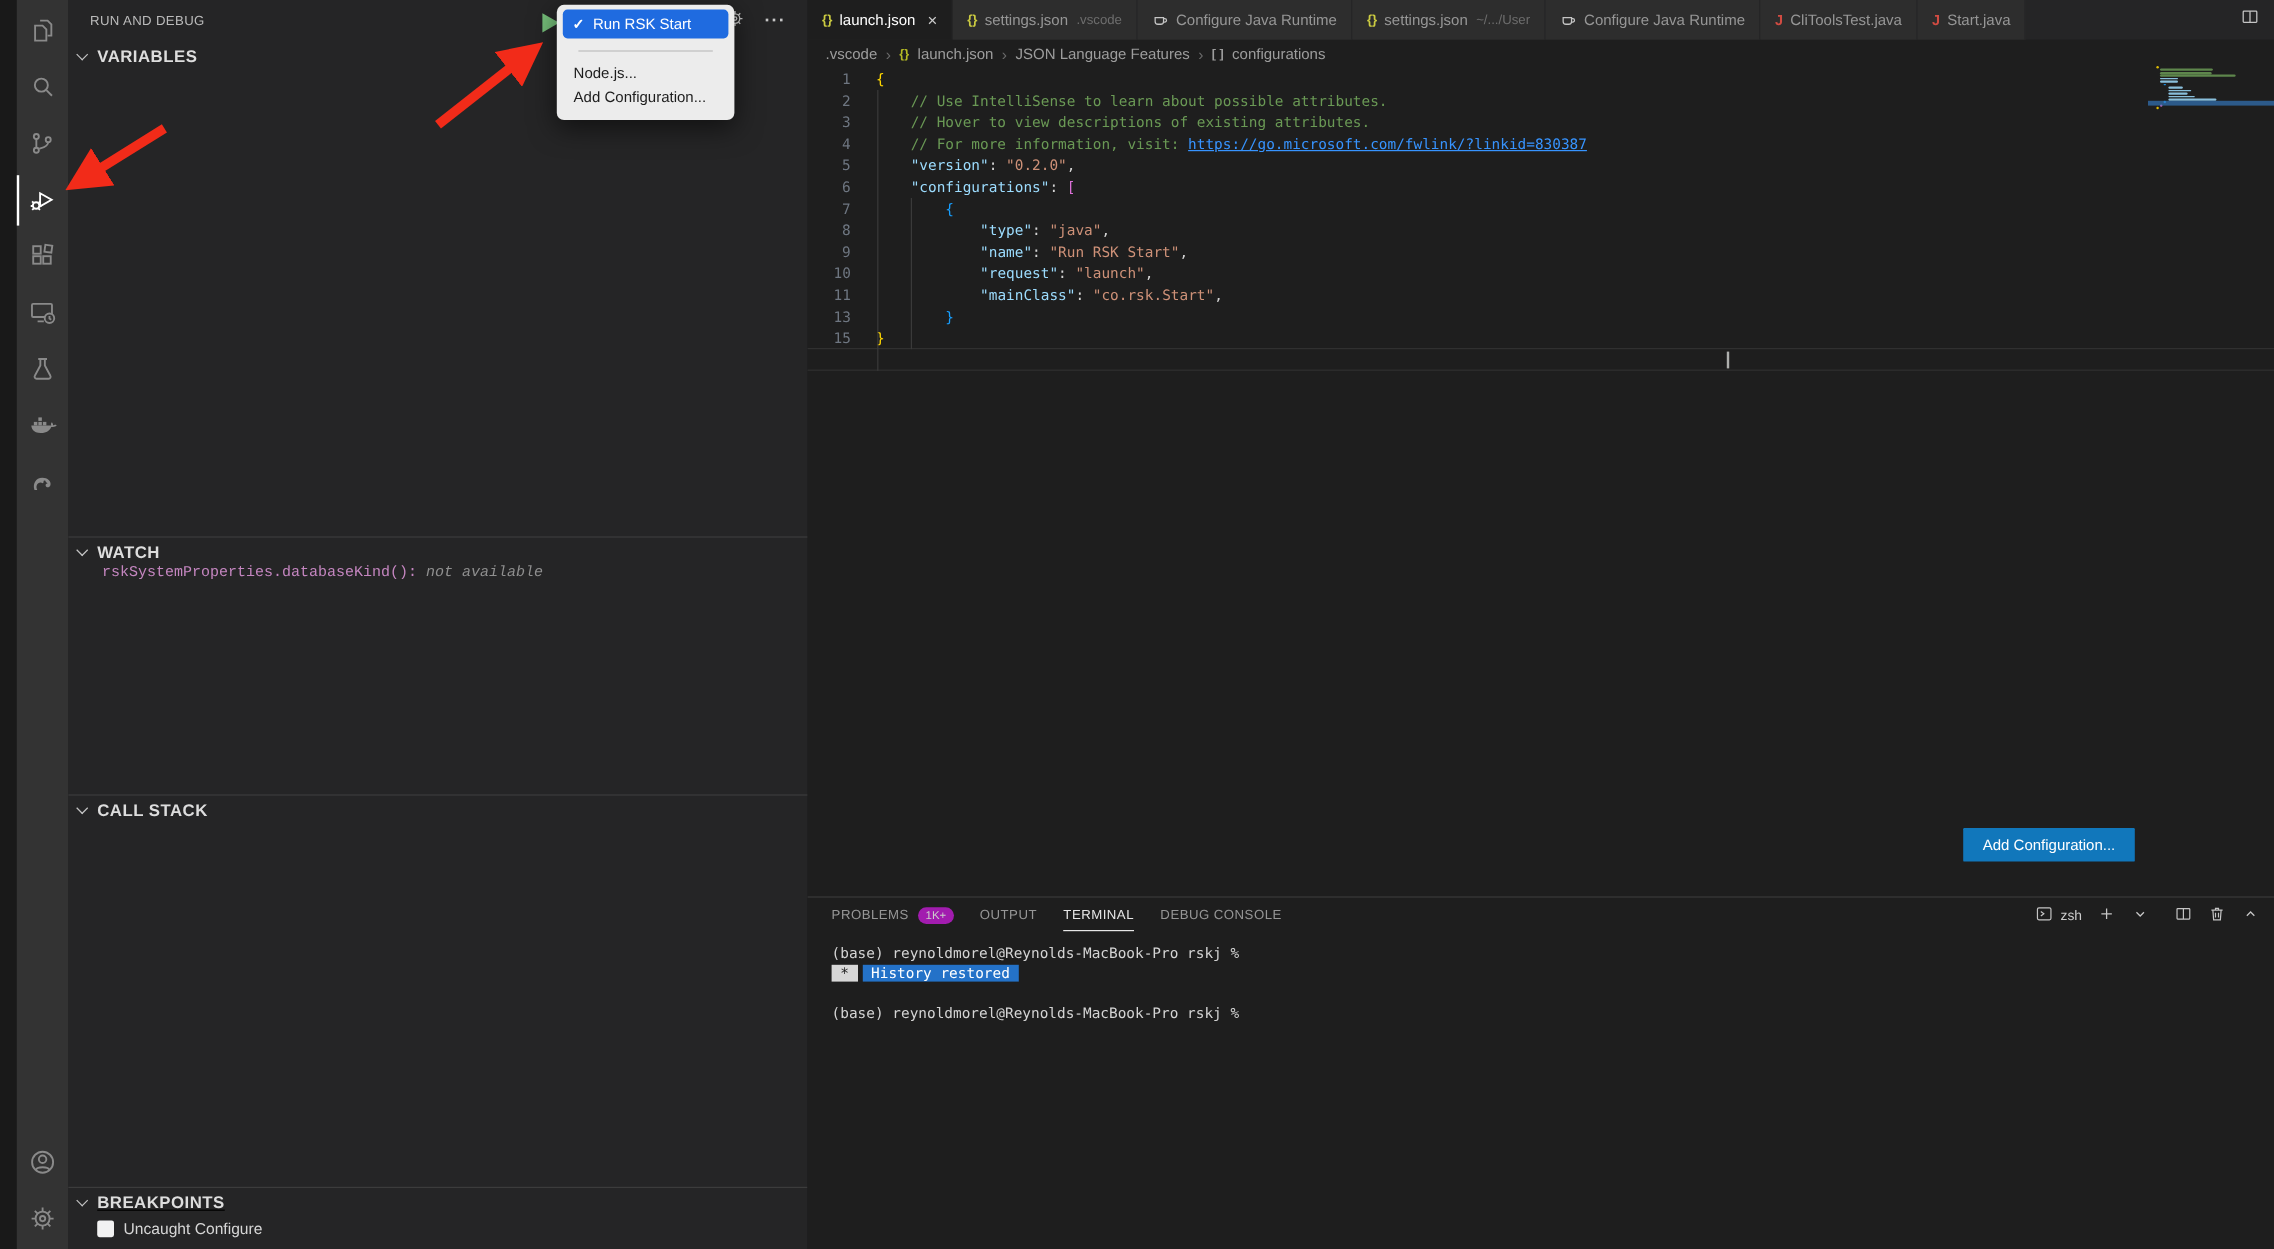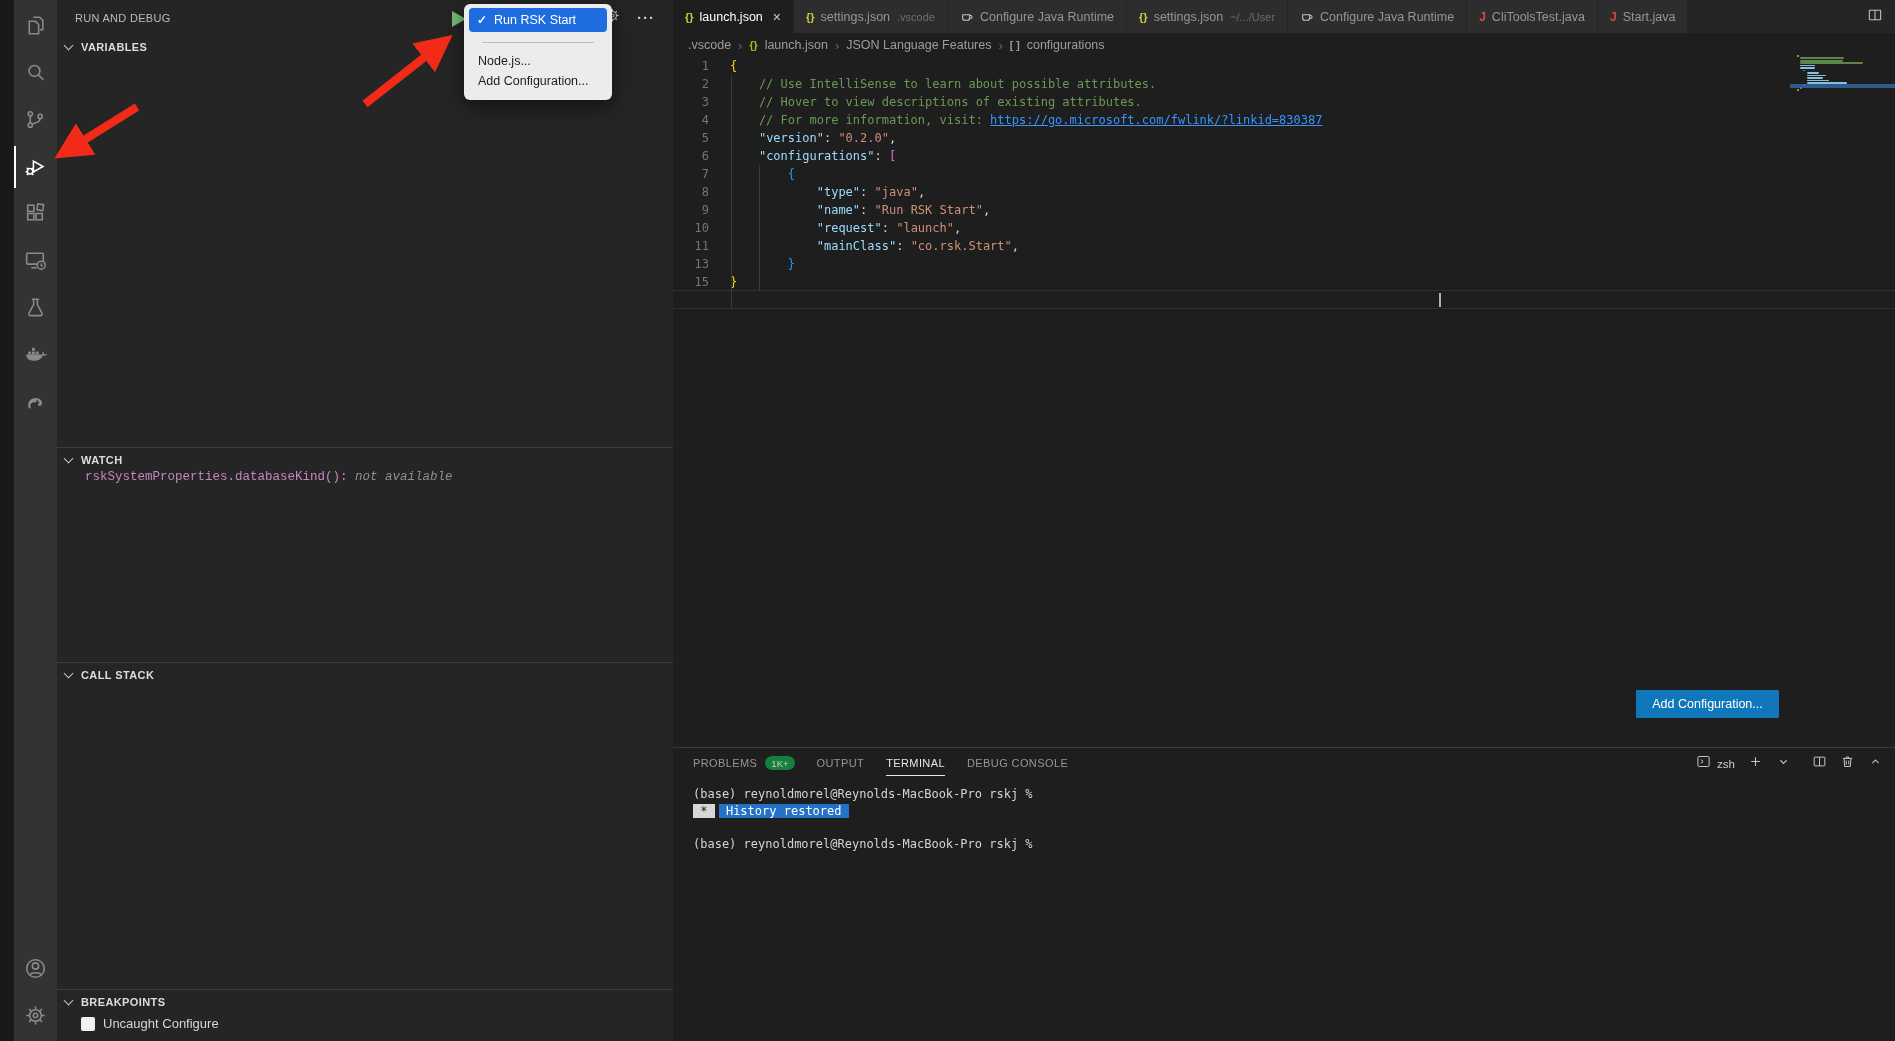--- a/index.html
+++ b/index.html
@@ -20,21 +20,21 @@
 
   
   #sidebar { left:57px; top:0; width:616px; height:1041px; background:#252526; }
   #sbHeader { position:absolute; left:0; top:0; width:100%; height:35px; display:flex; align-items:center; }
   #sbTitle { margin-left:18px; font-size:11px; color:#bbbbbb; letter-spacing:.3px; }
   #sbActions { position:absolute; right:18px; top:0; height:35px; display:flex; align-items:center; gap:16px; color:#c5c5c5; }
   #sbActions svg { width:17px; height:17px; }
   #sbDots { font-size:15px; font-weight:700; letter-spacing:1px; color:#c5c5c5; }
   .chev { display:inline-block; width:7px; height:7px; border-right:1.4px solid #c5c5c5; border-bottom:1.4px solid #c5c5c5; transform:rotate(45deg); margin-right:9px; margin-bottom:2px; }
   .section-head { position:absolute; left:0; width:616px; height:23px; display:flex; align-items:center; padding-left:8px; }
-  .section-head span.lbl { font-size:11px; font-weight:700; color:#dddddd; letter-spacing:.4px; }
+  .section-head span.lbl { font-size:14px; font-weight:700; color:#dddddd; letter-spacing:.4px; }
   .divider { position:absolute; left:0; width:616px; height:1px; background:#3c3c3c; }
   #watchItem { position:absolute; left:28px; top:470px; height:20px; font-family:Liberation Mono, monospace; font-size:12.5px; }
   #watchExpr { color:#c586c0; }
   #watchVal { color:#8f8f8f; font-style:italic; }
   #bpRow { position:absolute; left:24px; top:1016px; display:flex; align-items:center; gap:8px; }
   #bpCheck { width:14px; height:14px; background:#f2f2f2; border-radius:2px; }
   #bpLabel { font-size:13px; color:#d6d6d6; }
 
   
   #playBtn { left:452px; top:11px; width:0; height:0; border-left:14px solid #75be79; border-top:8px solid transparent; border-bottom:8px solid transparent; z-index:4; }
@@ -77,21 +77,21 @@
   .mm-row { position:absolute; height:1.7px; border-radius:1px; }
   #mmSlider { left:1790px; top:83.5px; width:105px; height:4px; background:rgba(52,123,196,.65); }
 
   #addCfgBtn { left:1636px; top:690px; width:143px; height:28px; background:#1177bb; color:#ffffff; font-size:12.5px; display:flex; align-items:center; justify-content:center; border-radius:1px; }
 
   
   #panel { left:673px; top:747px; width:1222px; height:294px; background:#1e1e1e; border-top:1px solid #3a3a3a; }
   #panelTabs { position:absolute; left:20px; top:8px; display:flex; gap:22px; align-items:center; }
   .ptab { font-size:11px; letter-spacing:.4px; color:#969696; padding-bottom:6px; display:flex; align-items:center; gap:8px; }
   .ptab.active { color:#e7e7e7; border-bottom:1px solid #e7e7e7; }
-  .pbadge { background:#15803d; color:#cccccc; font-size:9.5px; padding:1.5px 6px; border-radius:9px; letter-spacing:0; }
+  .pbadge { background:#a21caf; color:#cccccc; font-size:9.5px; padding:1.5px 6px; border-radius:9px; letter-spacing:0; }
   #panelCtrls { position:absolute; right:12px; top:6px; display:flex; align-items:center; gap:13px; color:#c5c5c5; }
   #panelCtrls svg { width:15px; height:15px; }
   #shellLbl { font-size:11.5px; color:#cccccc; margin-left:-7px; }
   #termBody { position:absolute; left:20px; top:38px; font-family:"DejaVu Sans Mono", monospace; font-size:12px; }
   .tline { height:16.5px; line-height:16.5px; color:#d4d4d4; white-space:pre; }
   .chip-star { background:#d7d7d7; color:#1e1e1e; }
   .chip-hist { background:#2472c8; color:#ffffff; margin-left:4px; }
 
   
   #arrows { left:0; top:0; width:1895px; height:1041px; z-index:99; pointer-events:none; }
@@ -222,21 +222,21 @@
       <span id="watchVal"> not available</span>
     </div>
 
     <div class="divider" style="top:662px;"></div>
     <div class="section-head" style="top:663px;">
       <span class="chev"></span>
       <span class="lbl">CALL STACK</span>
     </div>
 
     <div class="divider" style="top:989px;"></div>
-    <div class="section-head" style="top:990px;">
+    <div class="section-head" style="top:990px;text-decoration:underline;">
       <span class="chev"></span>
       <span class="lbl">BREAKPOINTS</span>
     </div>
     <div id="bpRow">
       <span id="bpCheck"></span>
       <span id="bpLabel">Uncaught Configure</span>
     </div>
   </div>
 
   <div id="playBtn" class="abs"></div>

